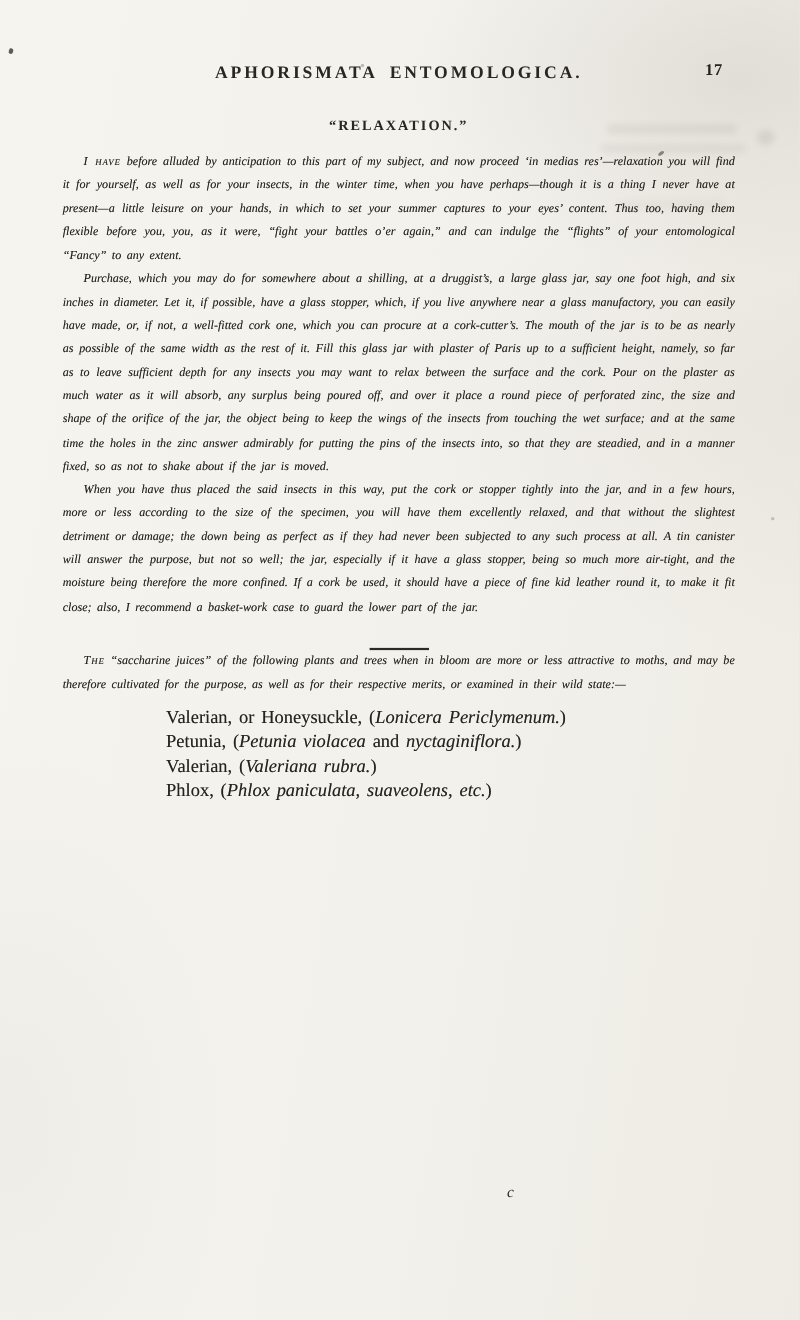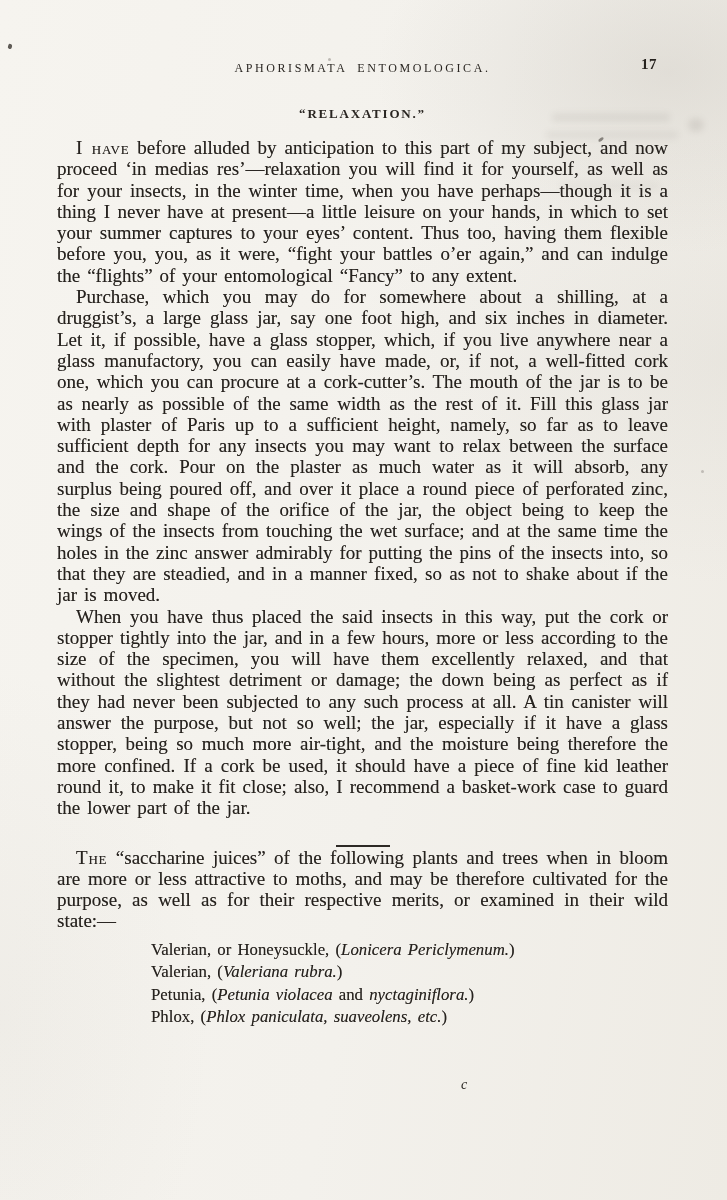--- a/index.html
+++ b/index.html
@@ -28,44 +28,45 @@
   .st3 { left: 560px; top: 182px; width: 100px; height: 8px; opacity: 0.06; }
   .st4 { left: 688px; top: 118px; width: 16px; height: 14px; border-radius: 50%; opacity: 0.14; }
   .speck { position: absolute; background: #3a352f; border-radius: 50%; }
   .sp1 { left: 8px;  top: 44px;  width: 4px; height: 5px; opacity: 0.8; transform: rotate(20deg); border-radius: 40% 60% 50% 50%; }
   .sp2 { left: 598px; top: 138px; width: 6px; height: 3px; opacity: 0.55; transform: rotate(-35deg); border-radius: 50%; }
   .sp3 { left: 701px; top: 470px; width: 3px; height: 3px; opacity: 0.25; }
   .sp4 { left: 328px; top: 58px;  width: 3px; height: 3px; opacity: 0.3; }
 
   .running-head-row { position: relative; text-align: center; height: 20px; }
   .running-head {
-    font-size: 12px; font-weight: normal; letter-spacing: 2.6px;
+    font-size: 16px; font-weight: bold; letter-spacing: 2.6px;
     word-spacing: 5px; color: #2a2622;
   }
   .page-number {
     position: absolute; right: 11px; top: -2px;
     font-size: 15px; font-weight: bold; letter-spacing: 0.5px;
   }
   .section-heading {
     margin: 0; text-align: center;
     font-size: 13px; font-weight: bold; letter-spacing: 1.8px;
     word-spacing: 4px; color: #2a2622;
   }
   .heading-relaxation { margin-top: 28px; }
   .heading-botanical  { margin-top: 27px; }
   .body-block { margin: 0; }
   .body-block-relaxation { margin-top: 15px; }
   .body-block-botanical  { }
   .body-para {
     margin: 0;
-    font-size: 19px; line-height: 21.3px;
+    font-size: 11px; line-height: 21.3px;
     text-align: justify; text-indent: 19px;
     word-spacing: 2.2px;
     color: #26221e;
     text-shadow: 0 0 0.5px rgba(38,34,30,0.45);
+    font-style: italic;
   }
   .lead { font-variant: small-caps; letter-spacing: 0.8px; }
   .divider {
     width: 54px; height: 0;
     border-top: 2px solid #2d2925;
     margin: 26px auto 0 auto;
   }
   .plant-list {
     list-style: none;
     margin: 7px 0 0 94px; padding: 0;
@@ -110,20 +111,20 @@
 
   <div class="divider"></div>
 
 
   <div class="body-block body-block-botanical" id="botanical-intro">
       <p class="body-para"><span class="lead">The</span> “saccharine juices” of the following plants and trees when in bloom are more or less attractive to moths, and may be therefore cultivated for the purpose, as well as for their respective merits, or examined in their wild state:—</p>
     </div>
 
   <ul class="plant-list" id="plant-list">
       <li class="plant-item"><span>Valerian, or Honeysuckle, (</span><span class="latin">Lonicera Periclymenum.</span><span>)</span></li>
+      <li class="plant-item"><span>Petunia, (</span><span class="latin">Petunia violacea</span><span> and </span><span class="latin">nyctaginiflora.</span><span>)</span></li>
       <li class="plant-item"><span>Valerian, (</span><span class="latin">Valeriana rubra.</span><span>)</span></li>
-      <li class="plant-item"><span>Petunia, (</span><span class="latin">Petunia violacea</span><span> and </span><span class="latin">nyctaginiflora.</span><span>)</span></li>
       <li class="plant-item"><span>Phlox, (</span><span class="latin">Phlox paniculata, suaveolens, etc.</span><span>)</span></li>
     </ul>
 
   <div class="signature-mark">c</div>
 
 </div>
 
 </body></html>

